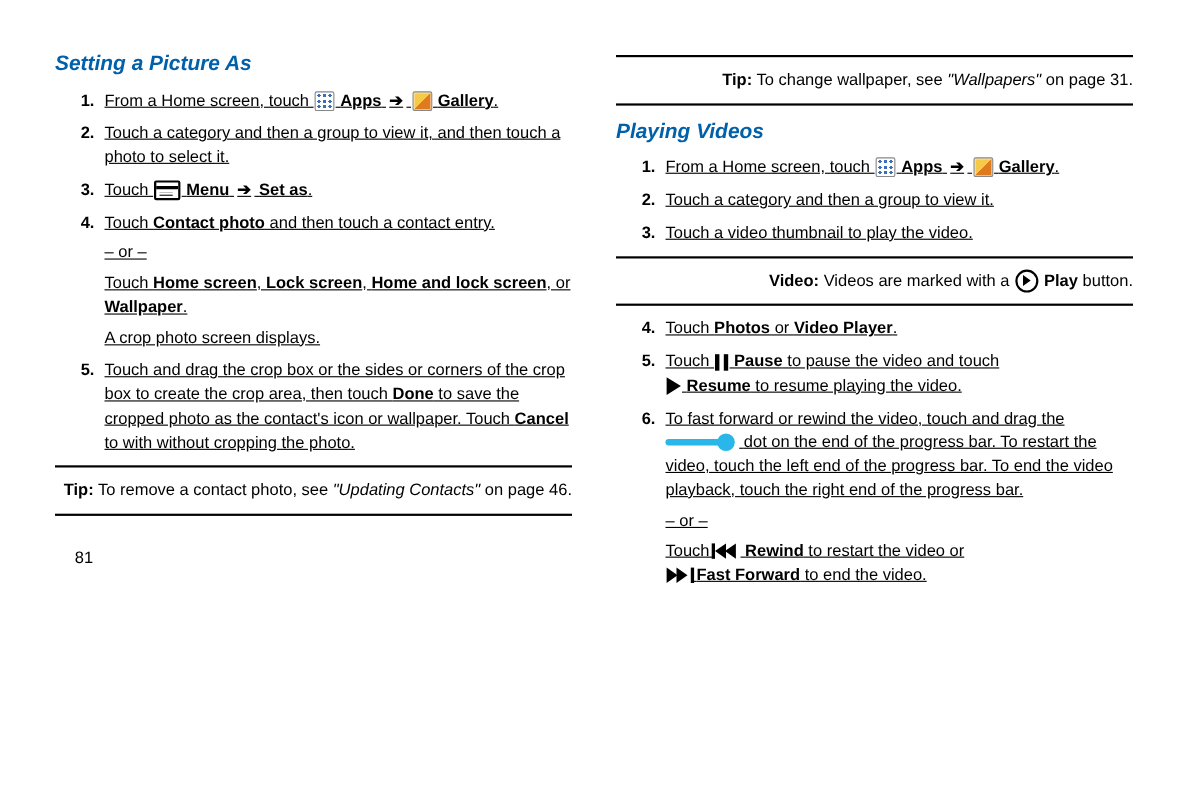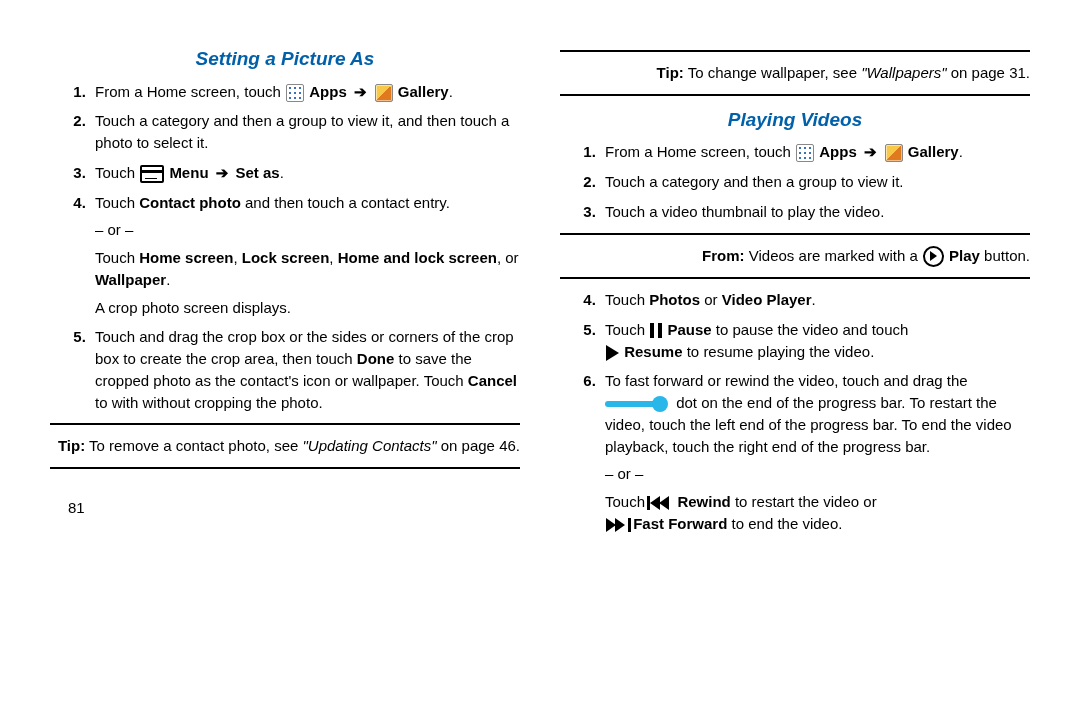--- a/index.html
+++ b/index.html
@@ -21,28 +21,28 @@
     flex: 1;
     font-size: 15px;
     line-height: 1.45;
   }
   .heading {
     color: #0060a9;
     font-style: italic;
     font-weight: bold;
     font-size: 19px;
     margin: 5px 0 8px 0;
-    text-align: center;
   }
   .intro {
     margin: 0 0 10px 18px;
   }
   ol.steps {
     padding-left: 40px;
     margin: 0;
+    text-decoration: underline;
   }
   ol.steps > li {
     margin-bottom: 8px;
     padding-left: 5px;
   }
   ol.steps > li::marker {
     font-weight: bold;
   }
   .sub {
     margin-top: 6px;
@@ -262,21 +262,21 @@
         <span class="icon-arrow">➔</span>
         <span class="icon icon-gallery"></span>
         <span class="bold">Gallery</span><span>.</span>
       </li>
       <li>Touch a category and then a group to view it.</li>
       <li>Touch a video thumbnail to play the video.</li>
     </ol>
 
     <div class="rule"></div>
     <div class="note">
-      <span class="bold">From:</span><span> Videos are marked with a </span>
+      <span class="bold">Video:</span><span> Videos are marked with a </span>
       <span class="icon icon-playcircle"></span>
       <span> </span><span class="bold">Play</span><span> button.</span>
     </div>
     <div class="rule"></div>
 
     <ol class="steps" start="4">
       <li>
         <span>Touch </span><span class="bold">Photos</span><span> or </span><span class="bold">Video Player</span><span>.</span>
       </li>
       <li>

